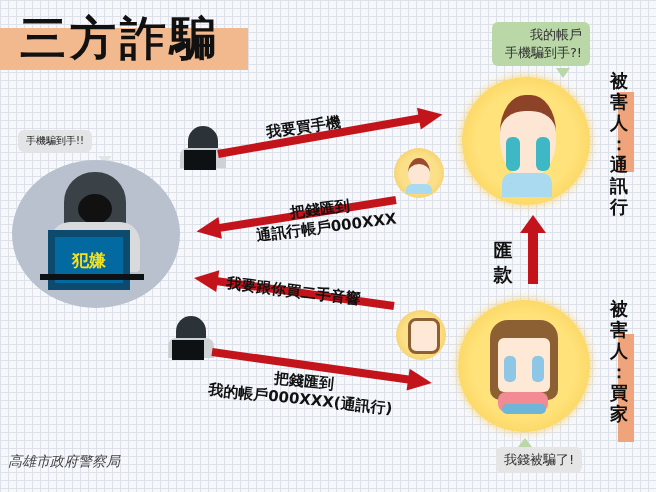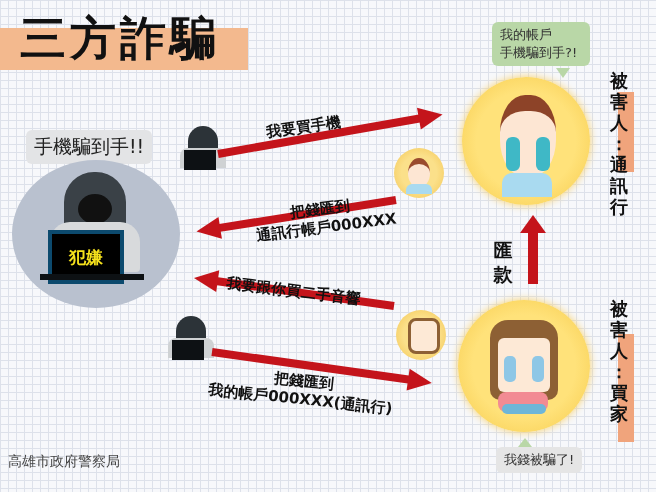--- a/index.html
+++ b/index.html
@@ -15,37 +15,37 @@
   .title-bar{left:0;top:28px;width:248px;height:42px;background:#f3b98e;}
   .title{left:20px;top:8px;font-size:46px;font-weight:bold;color:#111;letter-spacing:4px;line-height:60px;}
   
   .circle{border-radius:50%;}
   .scammer-circle{left:12px;top:160px;width:168px;height:148px;background:#b9c1cf;}
   .victim1-circle{left:462px;top:77px;width:128px;height:128px;background:radial-gradient(circle,#ffe27a 55%,#f6c948 100%);box-shadow:0 0 8px #f8d06a;}
   .victim2-circle{left:458px;top:300px;width:132px;height:132px;background:radial-gradient(circle,#ffe27a 55%,#f6c948 100%);box-shadow:0 0 8px #f8d06a;}
   .small-circle{width:50px;height:50px;background:radial-gradient(circle,#fbe08a 50%,#f3c552 100%);}
   
   .bubble{padding:4px 8px;border-radius:6px;font-size:13px;color:#222;white-space:nowrap;}
-  .bubble-gray{background:#e3e4e6;left:26px;top:130px;font-size:19px;}
-  .bubble-green1{background:#b9d7a7;left:492px;top:22px;width:82px;line-height:18px;text-align:left;white-space:normal;color:#333;}
+  .bubble-gray{background:#e3e4e6;left:18px;top:130px;font-size:10px;}
+  .bubble-green1{background:#b9d7a7;left:492px;top:22px;width:82px;line-height:18px;text-align:right;white-space:normal;color:#333;}
   .bubble-green2{background:#e5e5e5;left:496px;top:447px;color:#333;}
   .tail{width:0;height:0;border-left:7px solid transparent;border-right:7px solid transparent;}
   
   .arrow{height:8px;background:#c4141b;transform-origin:left center;}
   .arrow-head-r{width:0;height:0;border-top:11px solid transparent;border-bottom:11px solid transparent;border-left:24px solid #c4141b;position:absolute;right:-22px;top:-7px;}
   .arrow-head-l{width:0;height:0;border-top:11px solid transparent;border-bottom:11px solid transparent;border-right:24px solid #c4141b;position:absolute;left:-22px;top:-7px;}
   .arrow-label{font-weight:bold;font-size:15px;color:#111;white-space:nowrap;}
   
   .vlabel{width:22px;font-weight:bold;font-size:18px;line-height:21px;color:#111;text-align:center;}
   .vlabel-bar{background:#f0a47c;width:16px;}
   
   .hacker{background:#1c2226;border-radius:12px 12px 4px 4px;}
-  .laptop{background:#000000;border:4px solid #0c4a6e;}
+  .laptop{background:#0369a1;border:7px solid #0c4a6e;}
   .laptop-label{color:#f5e11c;font-weight:bold;font-size:17px;text-align:center;}
-  .footer{left:8px;font-size:14px;color:#444;line-height:18px;}
+  .footer{left:8px;font-size:14px;color:#444;line-height:18px;font-style:italic;}
   .face{border-radius:50%;}
 </style>
 </head>
 <body>
 
 <div class="abs title-bar"></div>
 <div class="abs title">三方詐騙</div>
 
 <div class="abs bubble bubble-gray">
   <span>手機騙到手!!</span>

